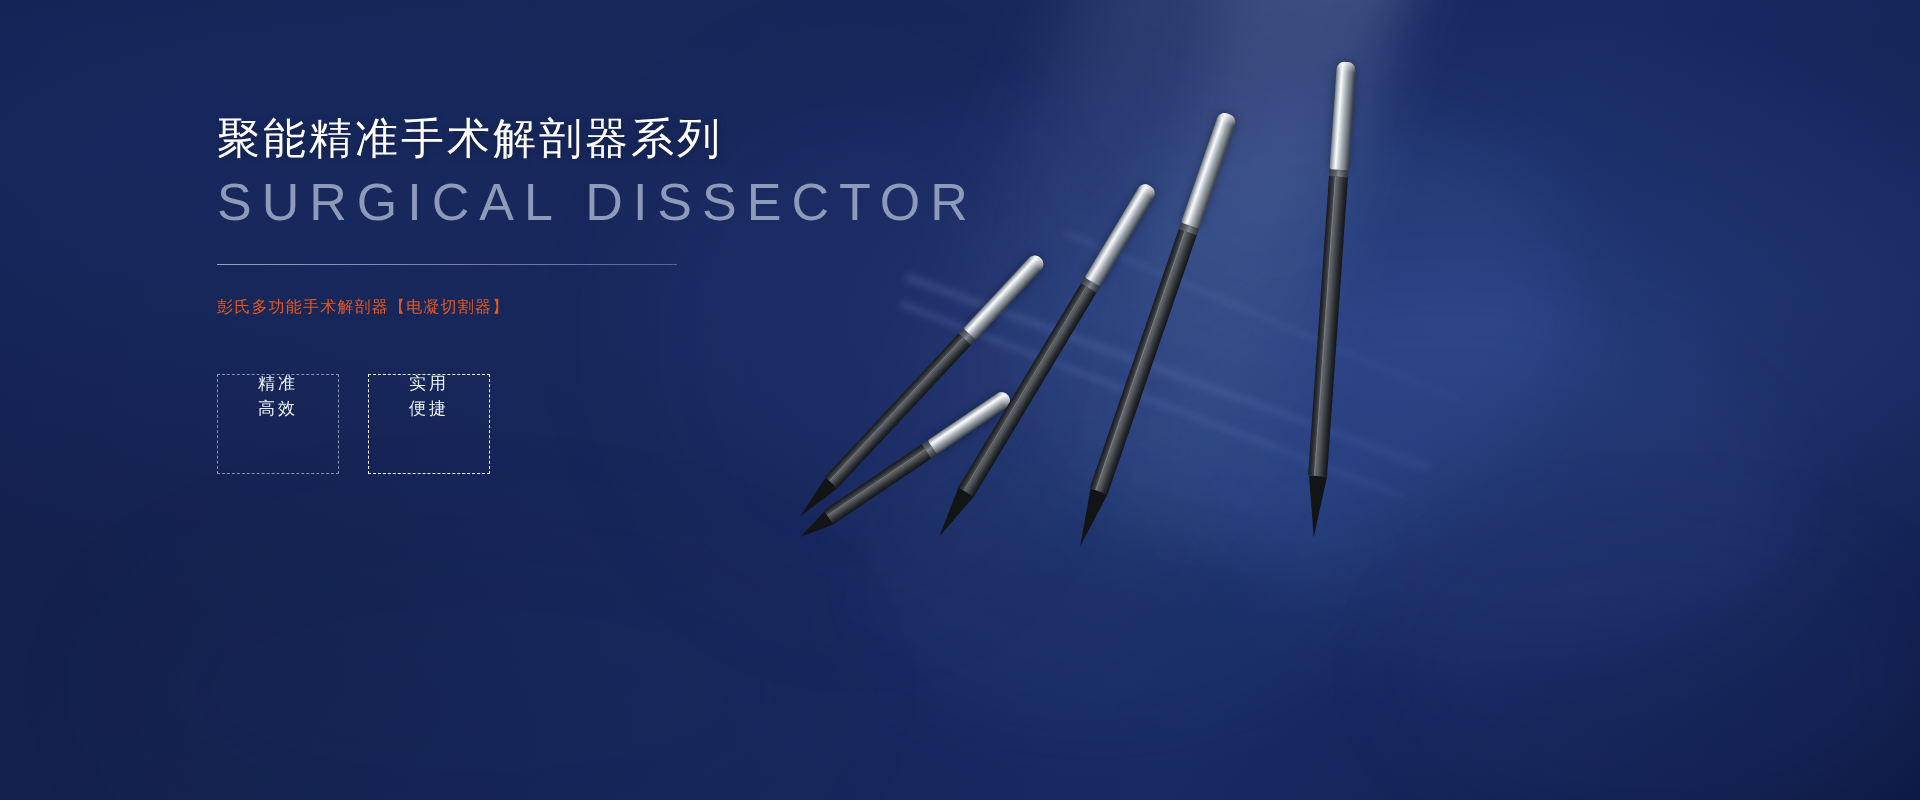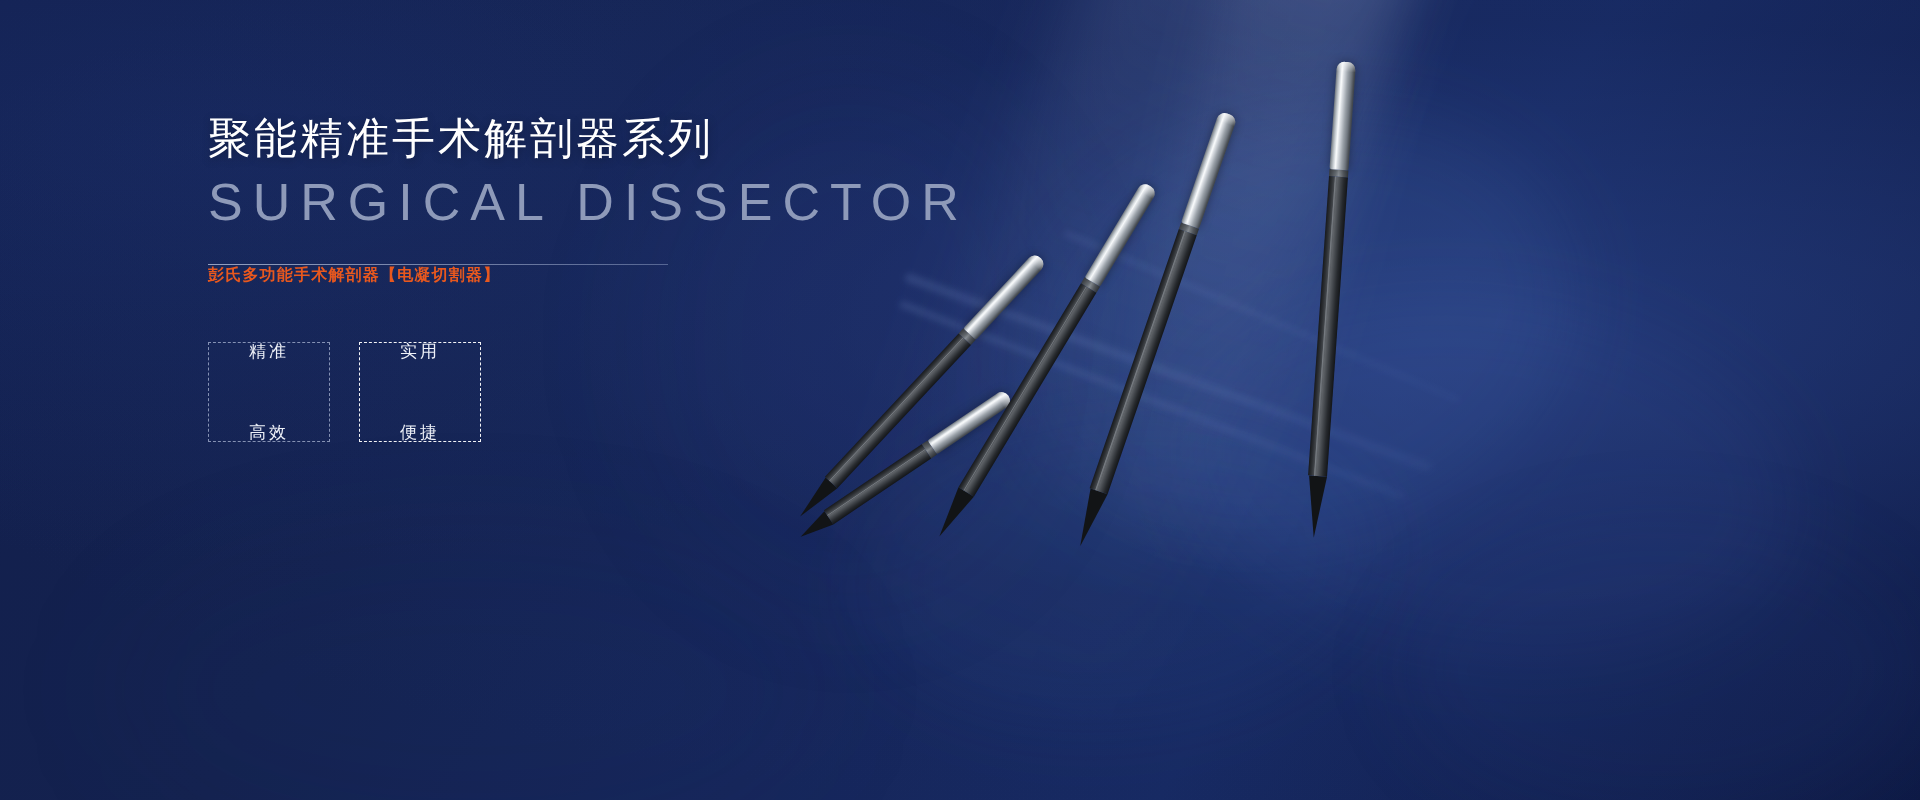--- a/index.html
+++ b/index.html
@@ -48,47 +48,47 @@
   .ghost-rod{
     position:absolute; height:9px; border-radius:5px;
     background:linear-gradient(to right, rgba(150,175,230,.16), rgba(120,150,215,.07));
     filter:blur(3px); transform-origin:left center;
   }
   .gr1{ left:905px;  top:272px; width:560px; transform:rotate(20deg); }
   .gr2{ left:900px;  top:300px; width:540px; transform:rotate(21deg); height:7px; }
   .gr3{ left:1065px; top:230px; width:430px; transform:rotate(23deg); height:6px; opacity:.7; }
 
   
-  .content{ position:absolute; left:208px; top:112px; width:760px; }
+  .content{ position:absolute; left:217px; top:112px; width:760px; }
 
   .title-cn{
     font-size:43px; line-height:1.22; color:#ffffff; font-weight:400;
     letter-spacing:3px; text-shadow:0 2px 10px rgba(0,0,0,.30);
     white-space:nowrap;
   }
   .title-en{
     margin-top:8px;
     font-size:52px; line-height:1.18; font-weight:400;
     color:#8e9ab9; letter-spacing:10px; white-space:nowrap;
   }
   .divider{
     margin-top:30px; width:460px; height:1px;
     background:linear-gradient(to right, rgba(190,200,225,.75), rgba(160,175,210,.45));
   }
   .subtitle-cn{
-    font-size:16px; font-weight:700; letter-spacing:1.2px;
+    margin-top:32px; font-size:16px; font-weight:400; letter-spacing:1.2px;
     color:#e8581e; white-space:nowrap;
   }
 
   
   .features{ margin-top:56px; display:flex; gap:29px; }
   .feature{
     width:122px; height:100px;
-    display:flex; flex-direction:column; align-items:center; justify-content:space-between;
-    gap:18px;
+    display:flex; flex-direction:column; align-items:center; justify-content:flex-start;
+    gap:8px;
     border:1px dashed rgba(176,188,216,.72);
   }
   .feature.accent{ border:1px dashed rgba(255,255,255,.95); }
   .feature-line{
     font-size:17px; color:#eef1f8; letter-spacing:3px; line-height:1;
     white-space:nowrap;
   }
 
   
   .tools{ position:absolute; left:0; top:0; width:1920px; height:800px; pointer-events:none; }

